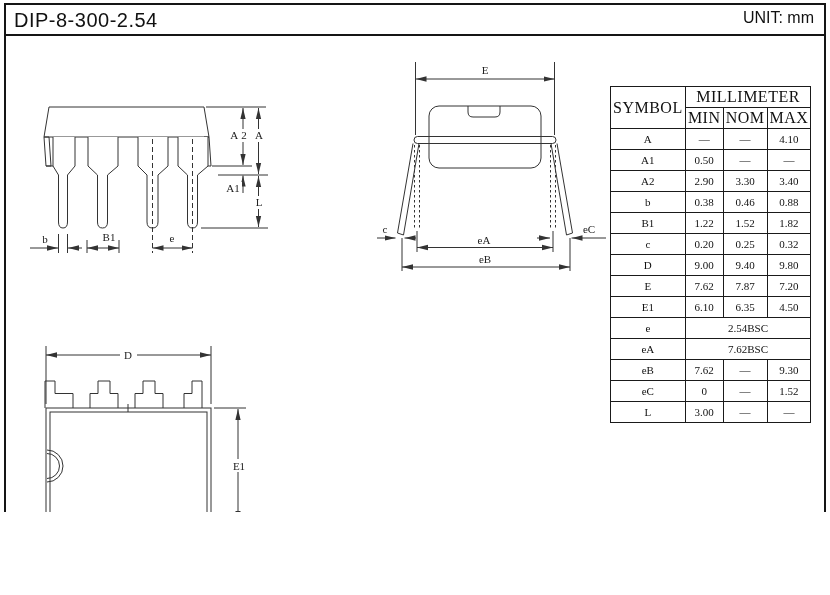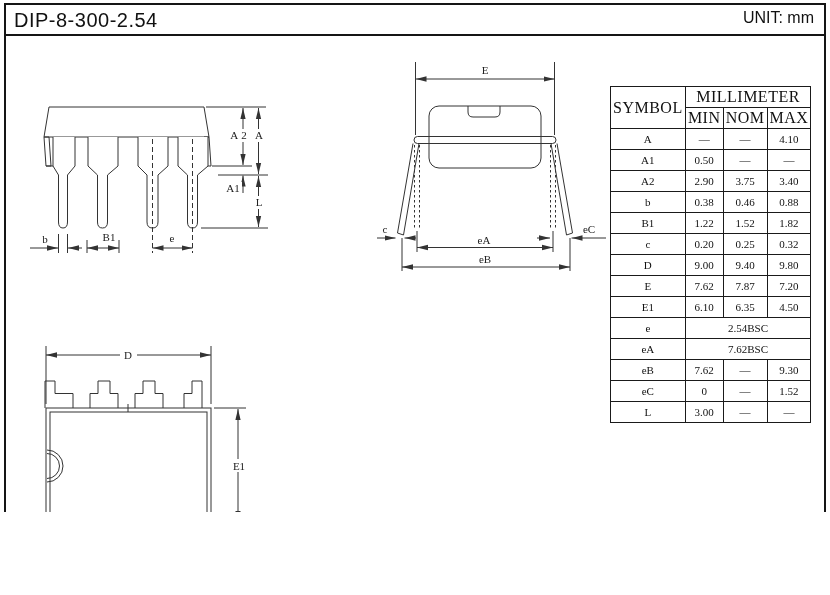--- a/index.html
+++ b/index.html
@@ -226,21 +226,21 @@
         </tr>
         <tr>
           <td>A1</td>
           <td>0.50</td>
           <td>—</td>
           <td>—</td>
         </tr>
         <tr>
           <td>A2</td>
           <td>2.90</td>
-          <td>3.75</td>
+          <td>3.30</td>
           <td>3.40</td>
         </tr>
         <tr>
           <td>b</td>
           <td>0.38</td>
           <td>0.46</td>
           <td>0.88</td>
         </tr>
         <tr>
           <td>B1</td>

